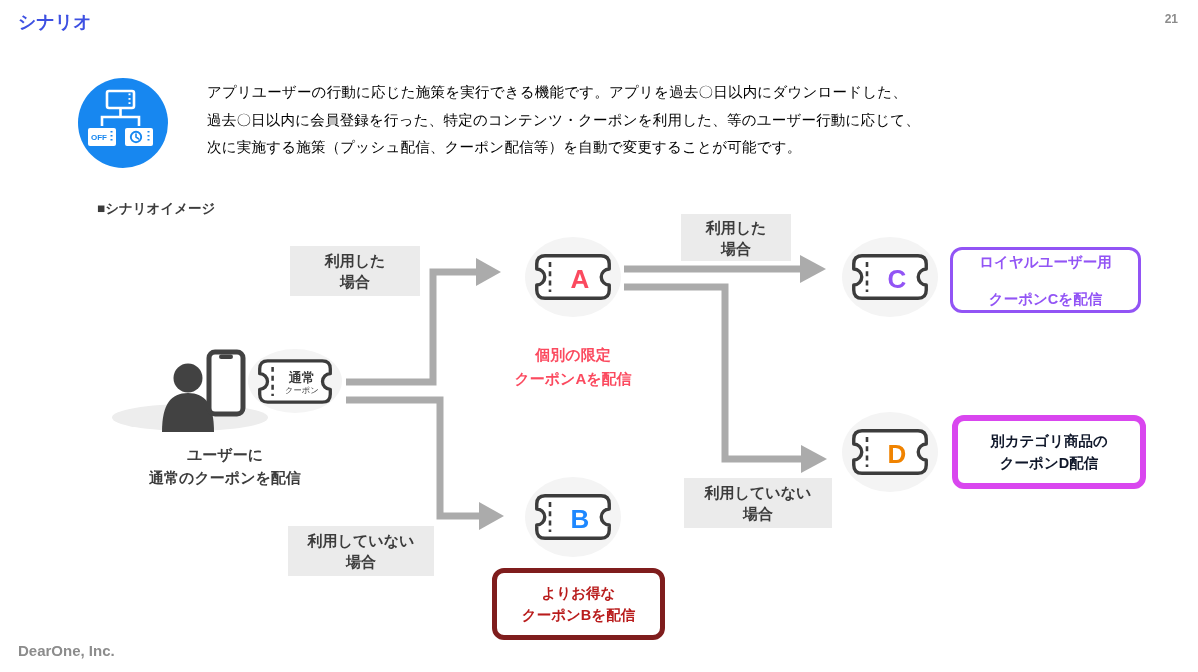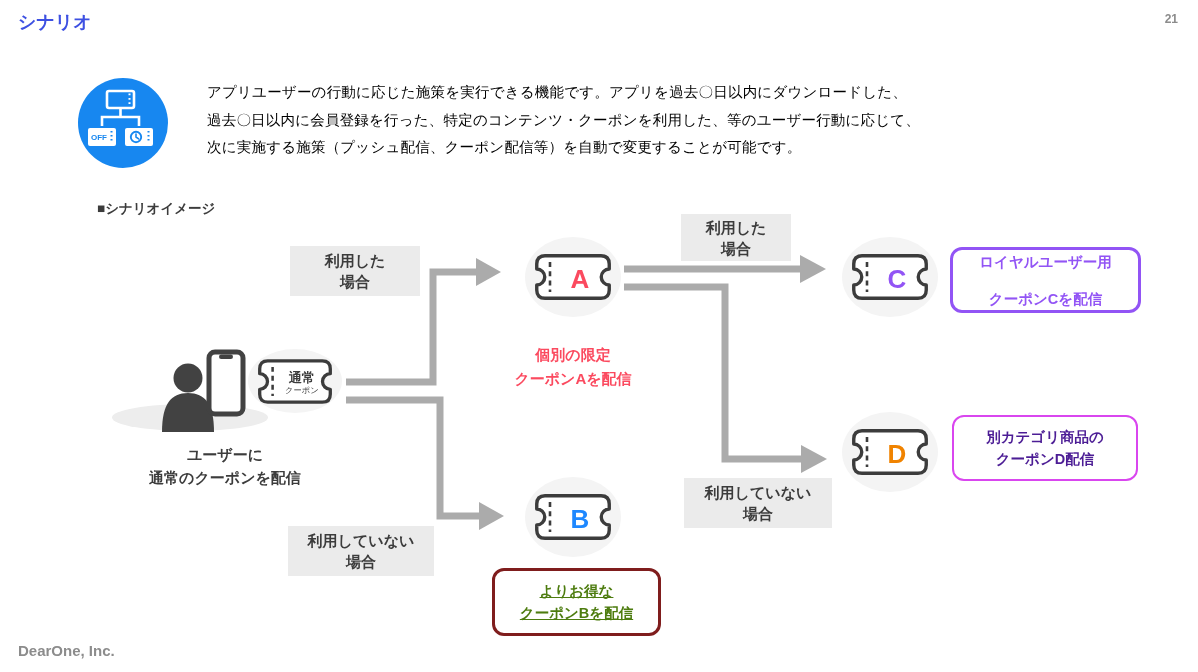--- a/index.html
+++ b/index.html
@@ -21,23 +21,23 @@
   .gbox{
     background:#EBEBEB;color:#3C3C3C;font-size:15px;font-weight:bold;line-height:21px;
     display:flex;flex-direction:column;align-items:center;justify-content:center;text-align:left;z-index:3;
   }
   .caption{font-size:15px;font-weight:bold;line-height:23px;text-align:center;z-index:3;}
   .caption.red{color:#FB4A5F;}
   .note{
     background:#fff;border-radius:12px;font-size:14.5px;font-weight:bold;line-height:22px;
     display:flex;flex-direction:column;align-items:center;justify-content:center;text-align:center;z-index:3;
   }
-  .note.blue{border:3px solid #7f1d1d;color:#4d7c0f;text-decoration:underline;}
+  .note.blue{border:5px solid #7f1d1d;color:#b91c1c;}
   .note.purple{border:3px solid #9254F5;color:#9254F5;gap:15px;}
-  .note.orange{border:2px solid #d946ef;color:#4c1d95;}
+  .note.orange{border:6px solid #d946ef;color:#0f172a;}
   svg{display:block;}
   .ticket-letter{font-family:"Liberation Sans","DejaVu Sans",sans-serif;font-weight:bold;font-size:26px;}
 </style>
 </head>
 <body>
 
 <div class="slide">
 
   <svg width="0" height="0" style="position:absolute" aria-hidden="true">
     <defs>

